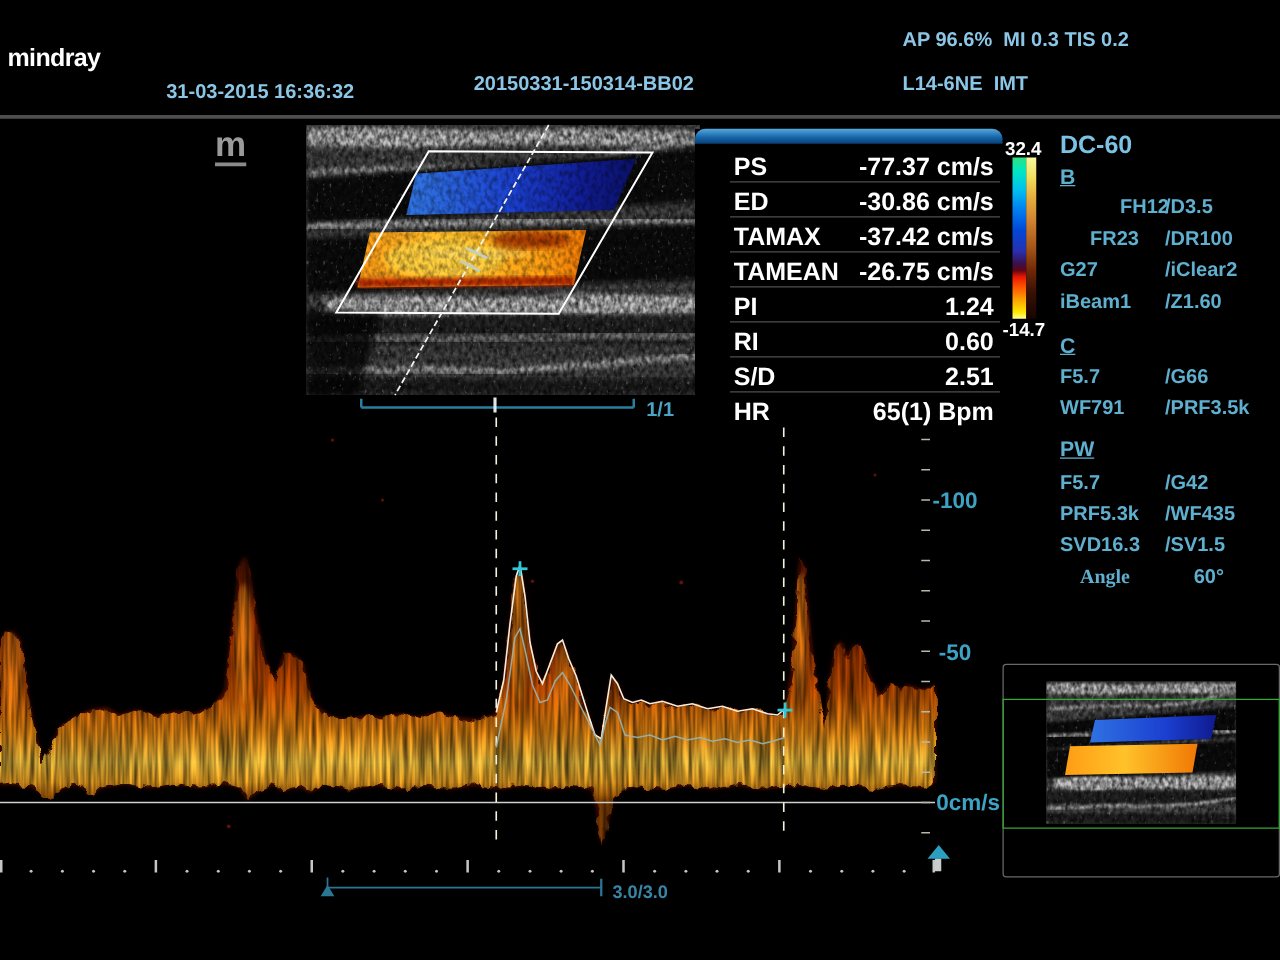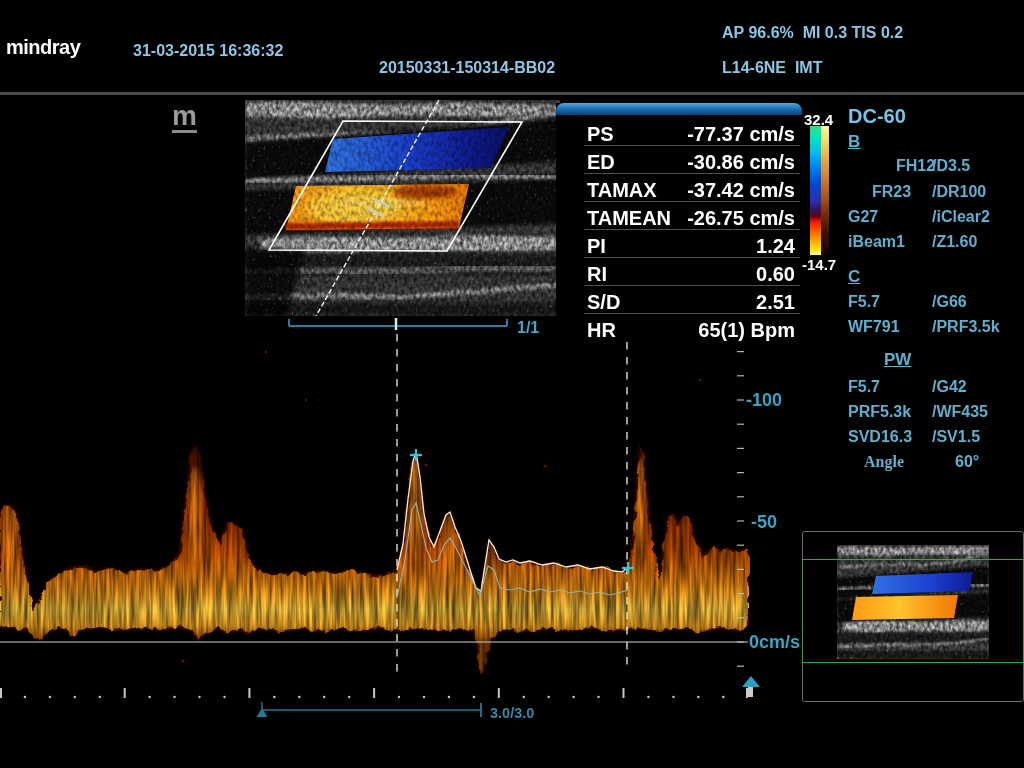--- a/index.html
+++ b/index.html
@@ -11,21 +11,21 @@
   .row{display:flex;justify-content:space-between;align-items:flex-end;
        height:28px;color:#fff;font-weight:bold;font-size:20px;
        padding-left:31px;padding-right:7px;}
   .row span{position:relative;top:3px;}
   .sep{position:absolute;left:28px;right:2px;height:1px;background:#4f4f4f;}
 </style>
 </head>
 <body>
 
   <div class="abs" style="left:6px;top:36px;color:#fff;font-weight:bold;font-size:20px;letter-spacing:-0.5px;">mindray</div>
-  <div class="abs hdr" style="left:133px;top:42px;">31-03-2015 16:36:32</div>
+  <div class="abs hdr" style="left:133px;top:65px;">31-03-2015 16:36:32</div>
   <div class="abs hdr" style="left:379px;top:59px;">20150331-150314-BB02</div>
   <div class="abs hdr" style="left:722px;top:24px;">AP 96.6%  MI 0.3 TIS 0.2</div>
   <div class="abs hdr" style="left:722px;top:59px;">L14-6NE  IMT</div>
   <div class="abs" style="left:0;top:92px;width:1024px;height:3px;background:#4d4d4d;"></div>
 
   <div class="abs" style="left:172px;top:102px;color:#9a9a9a;font-weight:bold;font-size:28px;line-height:1;border-bottom:3px solid #8a8a8a;padding-bottom:0;">m</div>
 
   <div class="abs" style="left:245px;top:97px;width:315px;height:245px;" id="bmode-holder">
   <svg width="315" height="245" viewBox="0 0 315 245">
     <defs>
@@ -163,21 +163,21 @@
 <div class="abs cy" style="left:932px;top:183px;text-align:center;">/DR100</div>
   <div class="abs cy" style="left:848px;top:208px;">G27</div>
 <div class="abs cy" style="left:932px;top:208px;">/iClear2</div>
   <div class="abs cy" style="left:848px;top:233px;">iBeam1</div>
 <div class="abs cy" style="left:932px;top:233px;">/Z1.60</div>
   <div class="abs cy" style="left:848px;top:267px;font-size:17px;text-decoration:underline;">C</div>
   <div class="abs cy" style="left:848px;top:293px;">F5.7</div>
 <div class="abs cy" style="left:932px;top:293px;">/G66</div>
   <div class="abs cy" style="left:848px;top:318px;">WF791</div>
 <div class="abs cy" style="left:932px;top:318px;">/PRF3.5k</div>
-  <div class="abs cy" style="left:848px;top:350px;font-size:17px;text-decoration:underline;margin-left:36px;">PW</div>
+  <div class="abs cy" style="left:848px;top:350px;font-size:17px;text-decoration:underline;">PW</div>
   <div class="abs cy" style="left:848px;top:378px;">F5.7</div>
 <div class="abs cy" style="left:932px;top:378px;">/G42</div>
   <div class="abs cy" style="left:848px;top:403px;">PRF5.3k</div>
 <div class="abs cy" style="left:932px;top:403px;">/WF435</div>
   <div class="abs cy" style="left:848px;top:428px;">SVD16.3</div>
 <div class="abs cy" style="left:932px;top:428px;">/SV1.5</div>
   <div class="abs cy" style="left:864px;top:453px;font-family:Liberation Serif, serif;">Angle</div>
 <div class="abs cy" style="left:919px;top:453px;margin-left:36px;">60°</div>
 
   <div class="abs" style="left:0;top:330px;width:810px;height:438px;" id="spec-holder">

